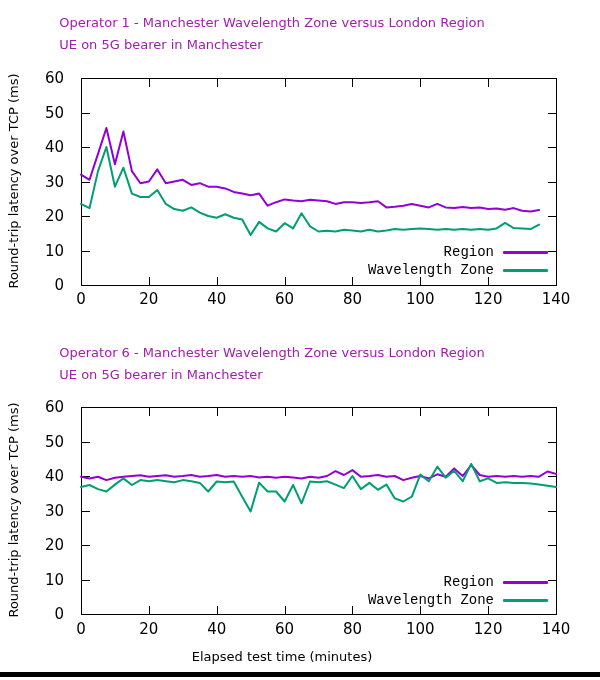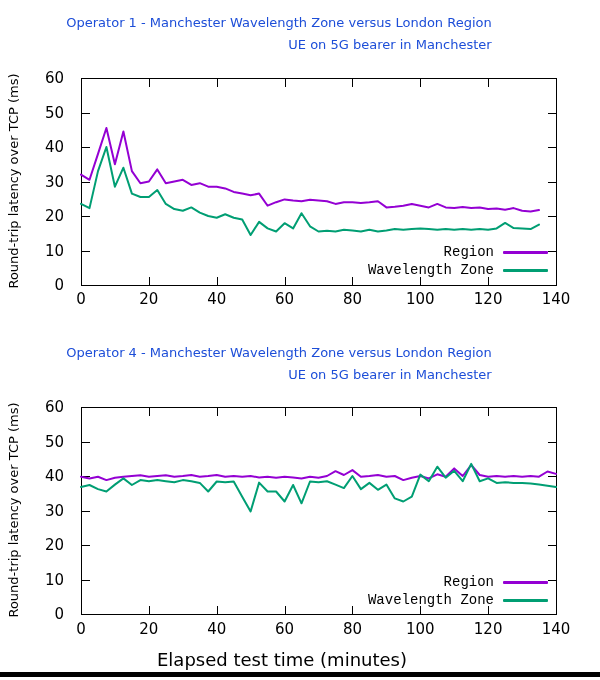--- a/index.html
+++ b/index.html
@@ -1,30 +1,30 @@
 <!DOCTYPE html>
 <html><head>
 <meta charset="utf-8">
 <style>
   html,body{margin:0;padding:0;background:#fff;}
   #root{
     position:relative;width:600px;height:680px;background:#ffffff;overflow:hidden;
     font-family:"DejaVu Sans",sans-serif;color:#000;
   }
   .chart-title{
-    position:absolute;left:279px;transform:translateX(-50%);
-    font-size:13px;line-height:22px;text-align:right;white-space:nowrap;color:#1d4ed8;
+    position:absolute;left:272px;transform:translateX(-50%);
+    font-size:13px;line-height:22px;text-align:left;white-space:nowrap;color:#a21caf;
   }
   .y-axis-label{
     position:absolute;left:13px;white-space:nowrap;font-size:13px;
     transform:translate(-50%,-50%) rotate(-90deg);
   }
   .x-axis-label{
     position:absolute;left:282px;top:649px;transform:translateX(-50%);
-    font-size:18px;white-space:nowrap;
+    font-size:13px;white-space:nowrap;
   }
   .tick-label{
     position:absolute;font-size:15px;line-height:16px;color:#000;
   }
   .tick-label.y{width:64px;text-align:right;}
   .tick-label.x{width:60px;text-align:center;}
   .legend-row{
     position:absolute;display:flex;align-items:center;height:18px;right:52px;
     font-size:14px;white-space:nowrap;font-family:Liberation Mono, monospace;
   }
@@ -114,21 +114,21 @@
   <div class="legend-row" style="top:243px;">
     <span>Region</span>
     <span class="legend-swatch" style="background: rgb(148, 0, 211);"></span>
   </div>
   <div class="legend-row" style="top:261px;">
     <span>Wavelength Zone</span>
     <span class="legend-swatch" style="background: rgb(0, 158, 115);"></span>
   </div>
 
   <div class="chart-title" style="top:342px;">
-    <div>Operator 4 - Manchester Wavelength Zone versus London Region</div>
+    <div>Operator 6 - Manchester Wavelength Zone versus London Region</div>
     <div>UE on 5G bearer in Manchester</div>
   </div>
   <div class="y-axis-label" style="top:510px;">Round-trip latency over TCP (ms)</div>
   <div class="legend-row" style="top:573px;">
     <span>Region</span>
     <span class="legend-swatch" style="background: rgb(148, 0, 211);"></span>
   </div>
   <div class="legend-row" style="top:591px;">
     <span>Wavelength Zone</span>
     <span class="legend-swatch" style="background: rgb(0, 158, 115);"></span>

